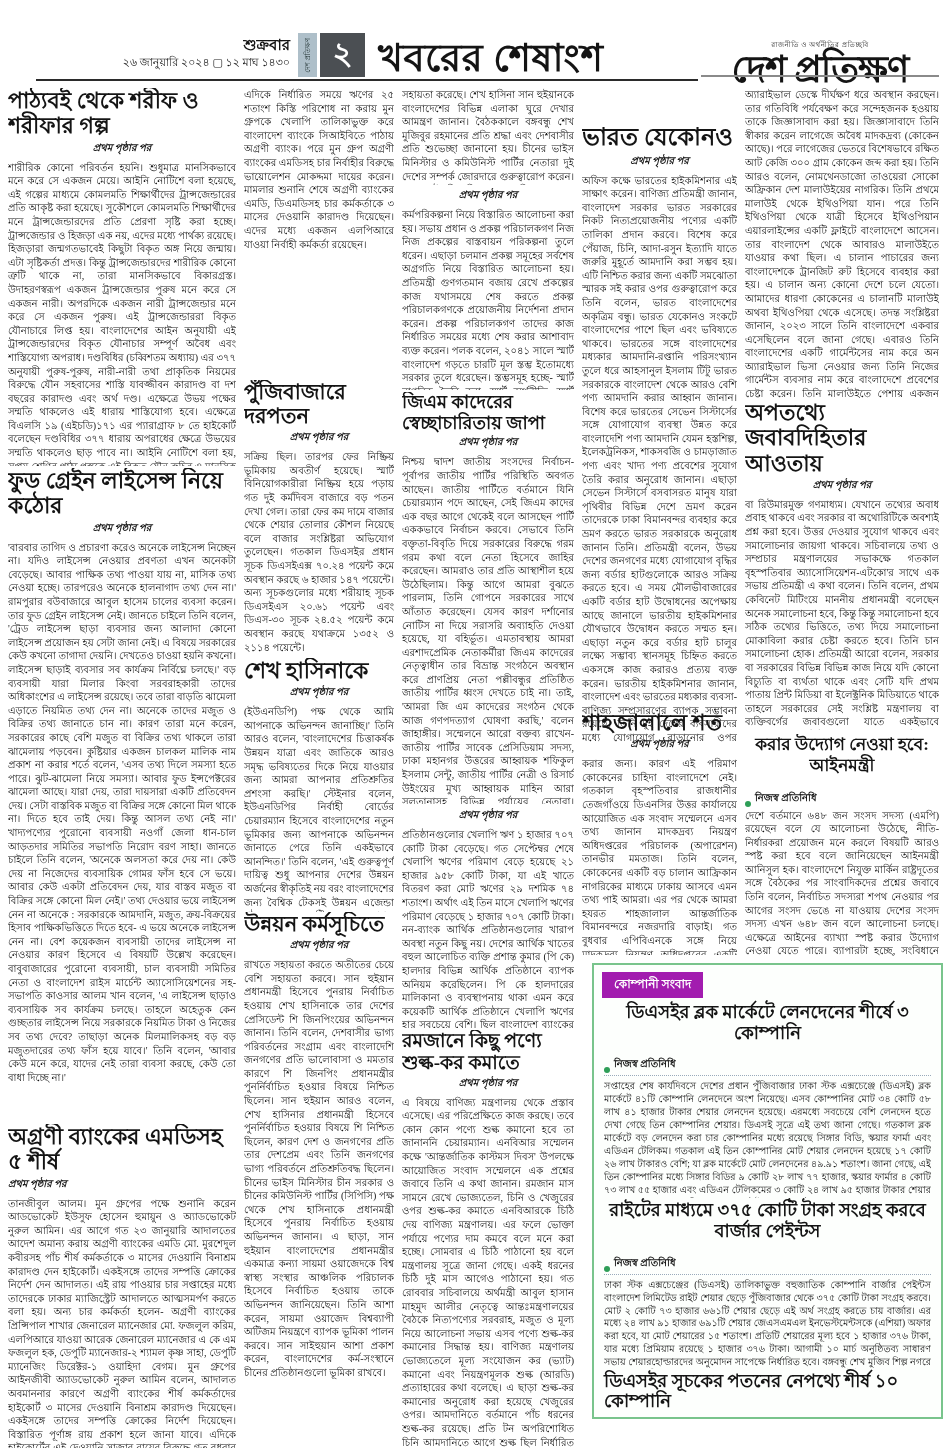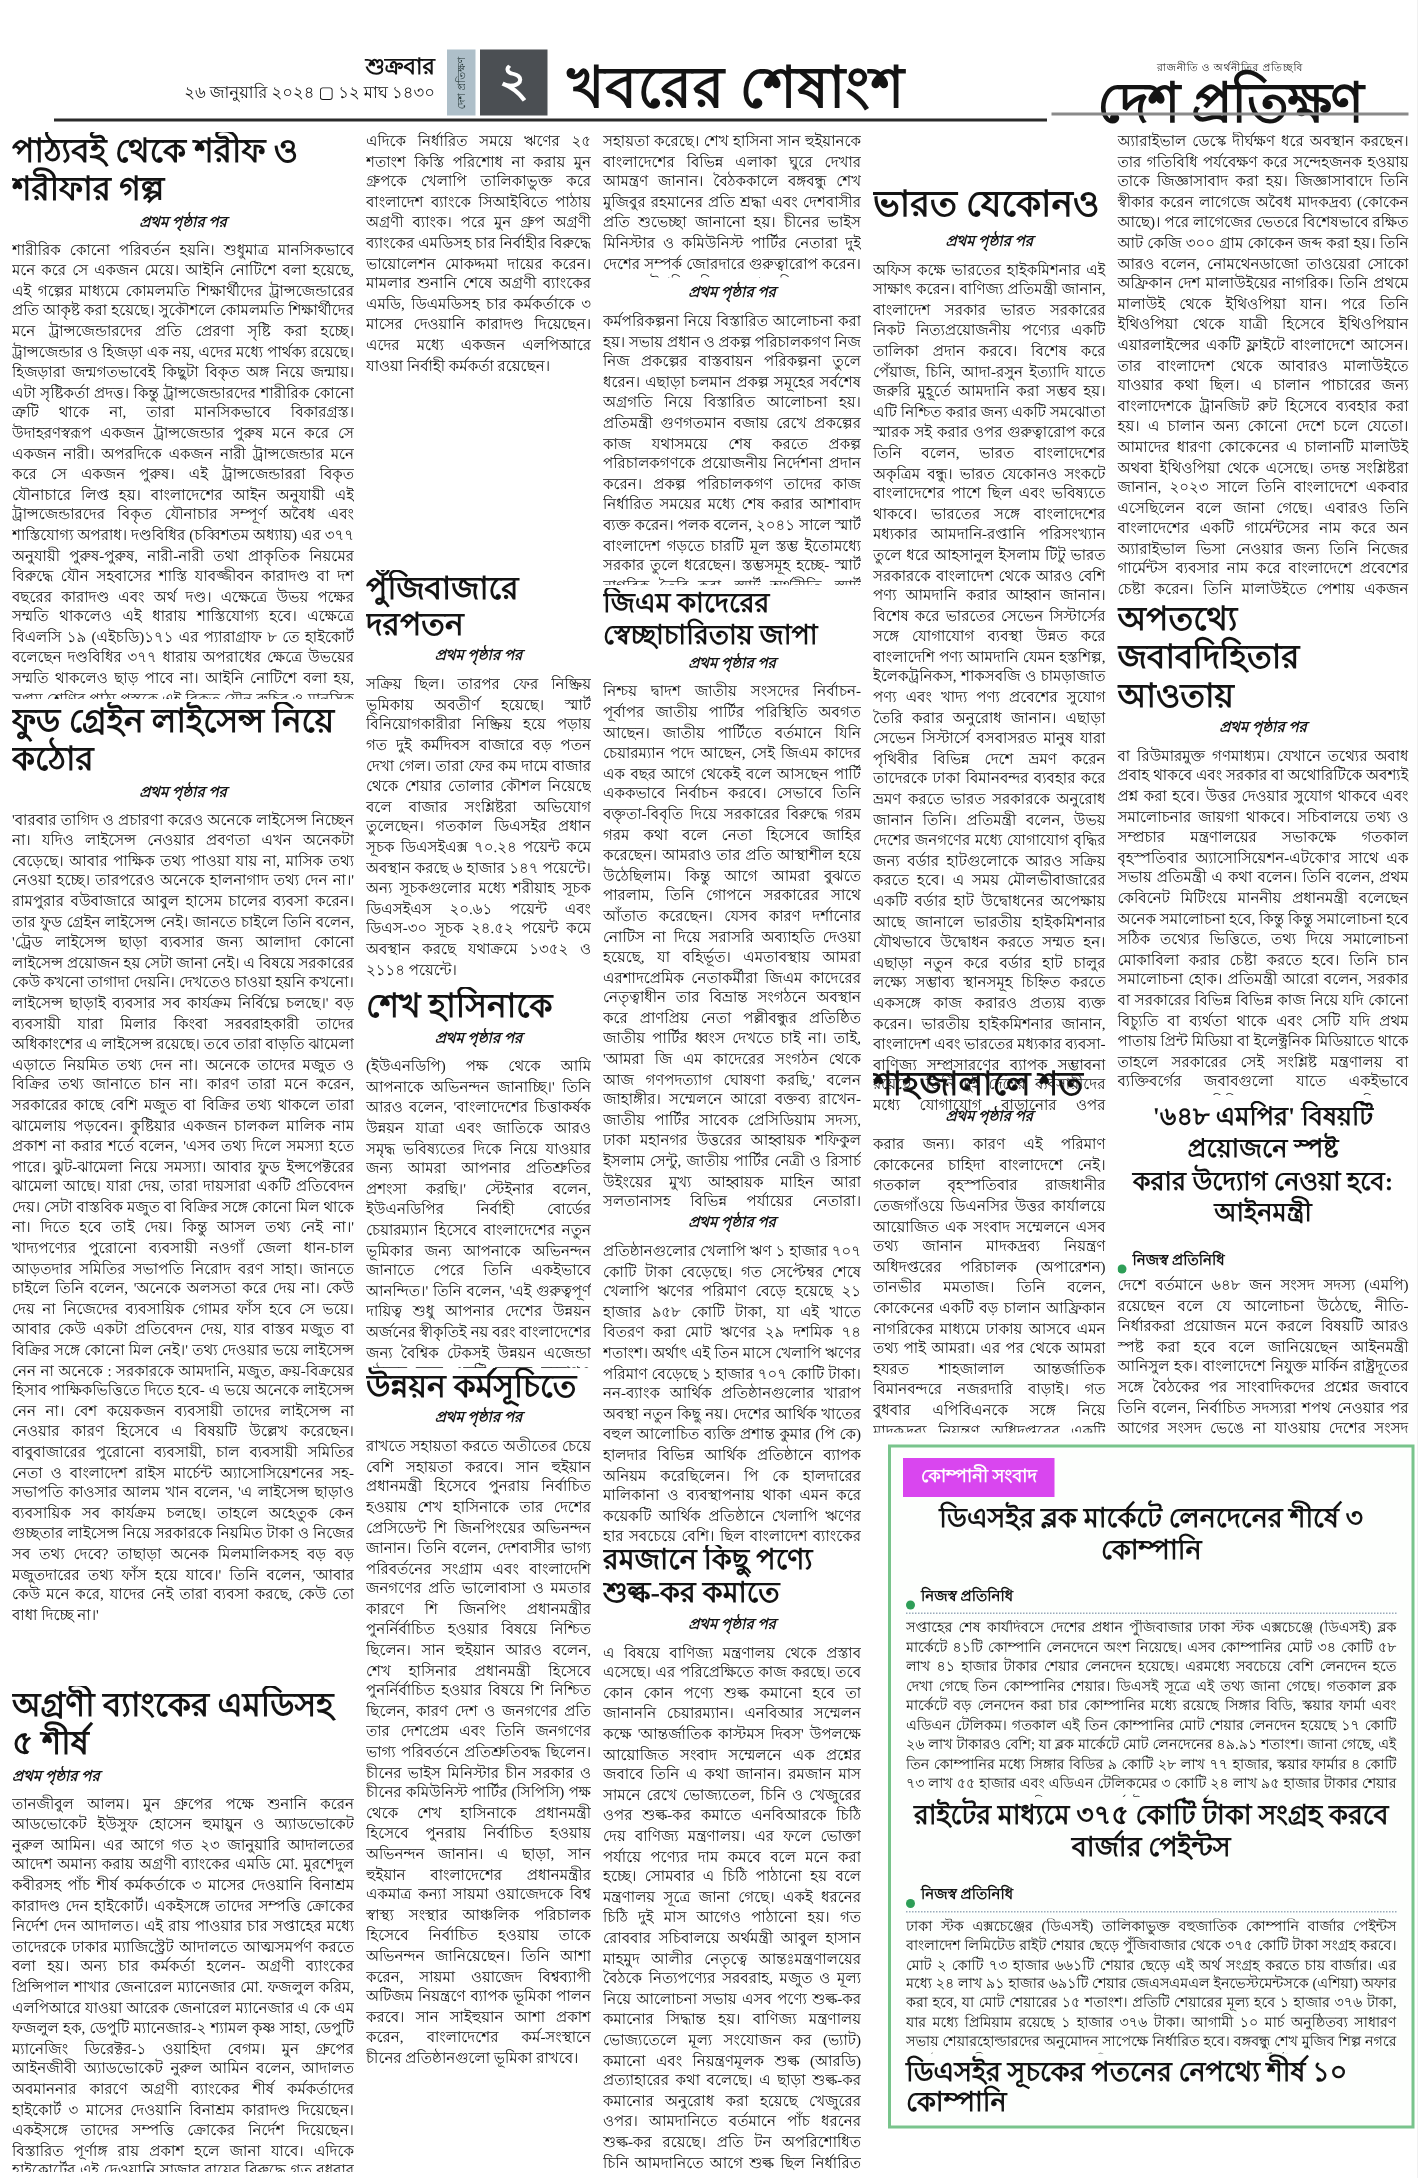--- a/index.html
+++ b/index.html
@@ -23,21 +23,21 @@
   
   .art{position:absolute;overflow:hidden;}
   .art h2{margin:0 0 1px 0;text-align:left;font-weight:800;line-height:1.15;}
   .kicker{text-align:center;font-size:10px;font-weight:bold;margin:1px 0 4px 0;font-style:italic;}
   .kicker.left{text-align:left;}
   .body{font-size:10px;line-height:1.36;text-align:justify;word-break:break-word;}
   .h22{font-size:22px}.h21{font-size:21px}.h19{font-size:19px}.h18{font-size:18px}.h24{font-size:24px}
   
   .cbox{position:absolute;left:592px;top:963px;width:347px;height:452px;border:2px solid #79c48c;
         background:#fdfffd;overflow:hidden;}
-  .clabel{display:inline-block;background:#d946ef;color:#fff;font-weight:bold;font-size:12px;
+  .clabel{display:inline-block;background:#a21caf;color:#fff;font-weight:bold;font-size:12px;
           padding:3px 12px;margin:7px 0 2px 8px;}
   .cart{padding:0 10px;}
   .cart h3{margin:2px 0 1px 0;font-size:18px;font-weight:800;text-align:center;line-height:1.15;}
   .cart h3.left{text-align:left;}
   .byline{font-size:10px;font-weight:bold;display:flex;align-items:flex-end;gap:4px;margin:13px 0 2px 0;}
   .byline .dot{width:6px;height:6px;border-radius:50%;background:#2e9e57;display:inline-block;}
   .dotted{border:none;border-top:1px dotted #9ab;margin:1px 0 4px 0;}
   .cart .body{font-size:9.5px;}
   .mp-title{margin:0;text-align:center;font-weight:800;font-size:17px;line-height:1.25;}
 </style>
@@ -146,21 +146,20 @@
     <div class="body">অ্যারাইভাল ডেস্কে দীর্ঘক্ষণ ধরে অবস্থান করছেন। তার গতিবিধি পর্যবেক্ষণ করে সন্দেহজনক হওয়ায় তাকে জিজ্ঞাসাবাদ করা হয়। জিজ্ঞাসাবাদে তিনি স্বীকার করেন লাগেজে অবৈধ মাদকদ্রব্য (কোকেন আছে)। পরে লাগেজের ভেতরে বিশেষভাবে রক্ষিত আট কেজি ৩০০ গ্রাম কোকেন জব্দ করা হয়। তিনি আরও বলেন, নোমথেনডাজো তাওয়েরা সোকো অফ্রিকান দেশ মালাউইয়ের নাগরিক। তিনি প্রথমে মালাউই থেকে ইথিওপিয়া যান। পরে তিনি ইথিওপিয়া থেকে যাত্রী হিসেবে ইথিওপিয়ান এয়ারলাইন্সের একটি ফ্লাইটে বাংলাদেশে আসেন। তার বাংলাদেশ থেকে আবারও মালাউইতে যাওয়ার কথা ছিল। এ চালান পাচারের জন্য বাংলাদেশকে ট্রানজিট রুট হিসেবে ব্যবহার করা হয়। এ চালান অন্য কোনো দেশে চলে যেতো। আমাদের ধারণা কোকেনের এ চালানটি মালাউই অথবা ইথিওপিয়া থেকে এসেছে। তদন্ত সংশ্লিষ্টরা জানান, ২০২৩ সালে তিনি বাংলাদেশে একবার এসেছিলেন বলে জানা গেছে। এবারও তিনি বাংলাদেশের একটি গার্মেন্টসের নাম করে অন অ্যারাইভাল ভিসা নেওয়ার জন্য তিনি নিজের গার্মেন্টস ব্যবসার নাম করে বাংলাদেশে প্রবেশের চেষ্টা করেন। তিনি মালাউইতে পেশায় একজন নার্স। তিনি মূলত কোকেনের এ চালানটি আরেক বিদেশি নাগরিকের কাছে এ চালান পৌঁছে দিয়ে তার ফেরার কথা ছিল। বাংলাদেশে সোকো কার কাছে কোকেনের চালানটি দিতেন, তার বিষয়ে জানতে চাইলে ডিএনসির এ কর্মকর্তা বলেন, তদন্ত করছি। তবে বাংলাদেশে অবস্থানরত কয়েকজন বিদেশি এ চক্রের সঙ্গে জড়িত আছে। এ চক্রটিকে চিহ্নিত করার চেষ্টা করছি। কোকেনের চালানটি বাংলাদেশ থেকে কোন দেশে যাওয়ার কথা ছিল- জানতে চাইলে তিনি বলেন, এগুলো আমরা আমাদের তদন্ত শেষে বলতে পারব। তবে এটি বলতে চাই, কোকেনের চালানটি বাংলাদেশের জন্য ছিল না। এ পরিমাণ কোকেন কনজিউম করার মার্কেট নেই। এ চালানের বাজার দর ১০০ কোটির ওপরে। দেশের ইতিহাসে সিজারকৃত কোকেনের এটিই সর্ববৃহৎ চালান।</div>
   </div>
 
   <div class="art" style="left:745px;top:400px;width:194px;height:330px;">
     <h2 class="h22">অপতথ্যে জবাবদিহিতার আওতায়</h2>
     <div class="kicker">প্রথম পৃষ্ঠার পর</div>
     <div class="body">বা রিউমারমুক্ত গণমাধ্যম। যেখানে তথ্যের অবাধ প্রবাহ থাকবে এবং সরকার বা অথোরিটিকে অবশ্যই প্রশ্ন করা হবে। উত্তর দেওয়ার সুযোগ থাকবে এবং সমালোচনার জায়গা থাকবে। সচিবালয়ে তথ্য ও সম্প্রচার মন্ত্রণালয়ের সভাকক্ষে গতকাল বৃহস্পতিবার অ্যাসোসিয়েশন-এটকো'র সাথে এক সভায় প্রতিমন্ত্রী এ কথা বলেন। তিনি বলেন, প্রথম কেবিনেট মিটিংয়ে মাননীয় প্রধানমন্ত্রী বলেছেন অনেক সমালোচনা হবে, কিন্তু কিন্তু সমালোচনা হবে সঠিক তথ্যের ভিত্তিতে, তথ্য দিয়ে সমালোচনা মোকাবিলা করার চেষ্টা করতে হবে। তিনি চান সমালোচনা হোক। প্রতিমন্ত্রী আরো বলেন, সরকার বা সরকারের বিভিন্ন বিভিন্ন কাজ নিয়ে যদি কোনো বিচ্যুতি বা ব্যর্থতা থাকে এবং সেটি যদি প্রথম পাতায় প্রিন্ট মিডিয়া বা ইলেক্ট্রনিক মিডিয়াতে থাকে তাহলে সরকারের সেই সংশ্লিষ্ট মন্ত্রণালয় বা ব্যক্তিবর্গের জবাবগুলো যাতে একইভাবে গুরুত্বসহকারে মিডিয়াতে প্রচার হয়ে সিদ্ধান্তে পৌঁছাতে পারে। কারণ, স্বাধীনভাবে সিদ্ধান্ত নিতে হয় এবং ইনফর্মড ডিসিশন নিতে সামাজিক যোগাযোগ মাধ্যমকে ব্যবহার করে গত ১৫ বছরে গণমাধ্যমের যে বিস্তৃতি ঘটেছে সেখানে শৃঙ্খলা আনা যায় সেই চেষ্টা করতে হবে। আমরা যেমন মিসইনফরমেশনকে নির্মূল করতে চাই, জবাবদিহিতার আওতায় আনতে চাই কিন্তু সেটি করতে যেয়ে গণমাধ্যমের স্বাধীনতা যেন ওভারস্টেপ না হয়। ঢাকা, জাতীয় সংগীত, মুক্তিযুদ্ধ এবং ত্রিশ লক্ষ শহিদের প্রশ্নে কোনো আপস হতে পারে না। এগুলো দেশবিরোধী কর্মকাণ্ড। এসব বিষয়ে গঠনমূলক আলোচনার ভিত্তিতে সমালোচনার স্পেস রেখে যা করা যায় সেই চেষ্টা থাকবে। বিটিভিসহ বেসরকারি মাধ্যমগুলোকে মানসম্পন্ন ইলেক্ট্রনিক মিডিয়ার সম্প্রসারণ ও উন্নতির জন্য কাজ করালে প্রতিমন্ত্রী এ লক্ষ্যে বাস্তবসম্মত পদক্ষেপ গ্রহণের আশ্বাস দেন। চেয়ারম্যান ইকবাল সোবহান চৌধুরী বাংলাদেশ প্রেস কাউন্সিলের মতো ইলেক্ট্রনিক মিডিয়া নিয়ন্ত্রণের জন্য একটি পৃথক প্রেস কাউন্সিল প্রতিষ্ঠার প্রস্তাব করেন। সভায় অন্যান্যের মধ্যে উপস্থিত ছিলেন নাসিমুল হক, বৈশাখী মিডিয়ার উপ-ব্যবস্থাপক টিভি পরিচালক মো. আশফাক উদ্দিন আহমেদ।</div>
   </div>
 
   <div class="art" style="left:745px;top:734px;width:194px;height:222px;">
-    <h3 class="mp-title">'৬৪৮ এমপির' বিষয়টি প্রয়োজনে স্পষ্ট</h3>
     <h3 class="mp-title">করার উদ্যোগ নেওয়া হবে: আইনমন্ত্রী</h3>
     <div class="byline">
       <span class="dot"></span>
       <span>নিজস্ব প্রতিনিধি</span>
     </div>
     <div class="body">দেশে বর্তমানে ৬৪৮ জন সংসদ সদস্য (এমপি) রয়েছেন বলে যে আলোচনা উঠেছে, নীতি-নির্ধারকরা প্রয়োজন মনে করলে বিষয়টি আরও স্পষ্ট করা হবে বলে জানিয়েছেন আইনমন্ত্রী আনিসুল হক। বাংলাদেশে নিযুক্ত মার্কিন রাষ্ট্রদূতের সঙ্গে বৈঠকের পর সাংবাদিকদের প্রশ্নের জবাবে তিনি বলেন, নির্বাচিত সদস্যরা শপথ নেওয়ার পর আগের সংসদ ভেঙে না যাওয়ায় দেশের সংসদ সদস্য এখন ৬৪৮ জন বলে আলোচনা চলছে। এক্ষেত্রে আইনের ব্যাখ্যা স্পষ্ট করার উদ্যোগ নেওয়া যেতে পারে। ব্যাপারটা হচ্ছে, সংবিধানে আজকে সংবিধানে সন্নিবেশিত করা হয়েছিল। এখন যেহেতু বিষয়টি নিয়ে একটা গুরুত্ব নেই। তারপরও এখানে কিছু আরও স্পষ্ট করার দরকার হলে আইনমন্ত্রী হিসেবে স্পষ্ট করার উদ্যোগ নেওয়া হবে। আমি তো বললাম, নীতি-নির্ধারকরা যদি মনে করেন তাহলে দেখা যাবে। কোনো অসুবিধা নেই। তিনি বলেন, আমি এখনো জানি না। আইনের কোনো জায়গায় সেই নীতি-নির্ধারণী পর্যায়ে আলোচনা হয় এমন যা হয়েছে সর্বোচ্চ পর্যায়ে।</div>
   </div>
 
   <div class="cbox">
     <div class="clabel">কোম্পানী সংবাদ</div>

